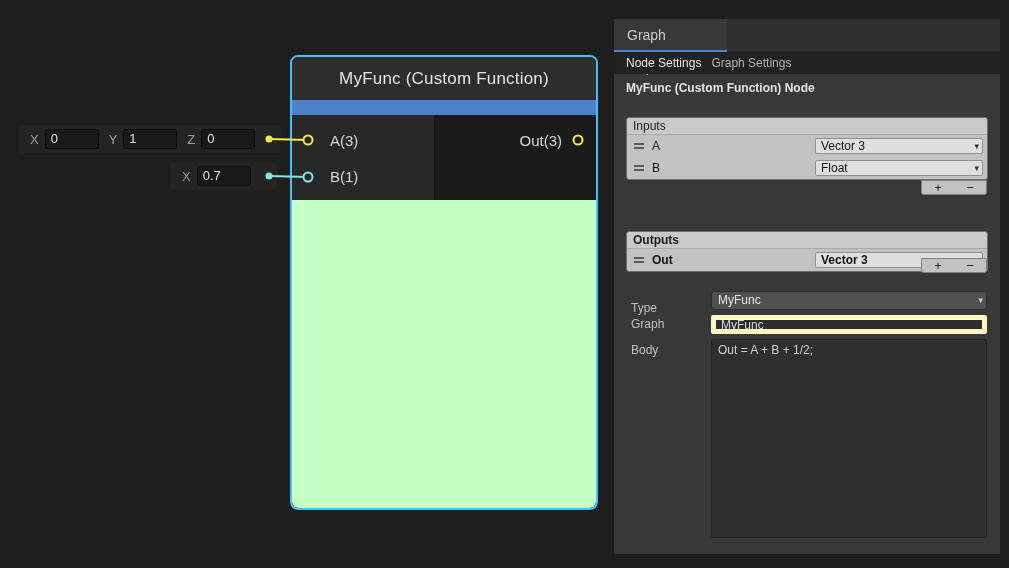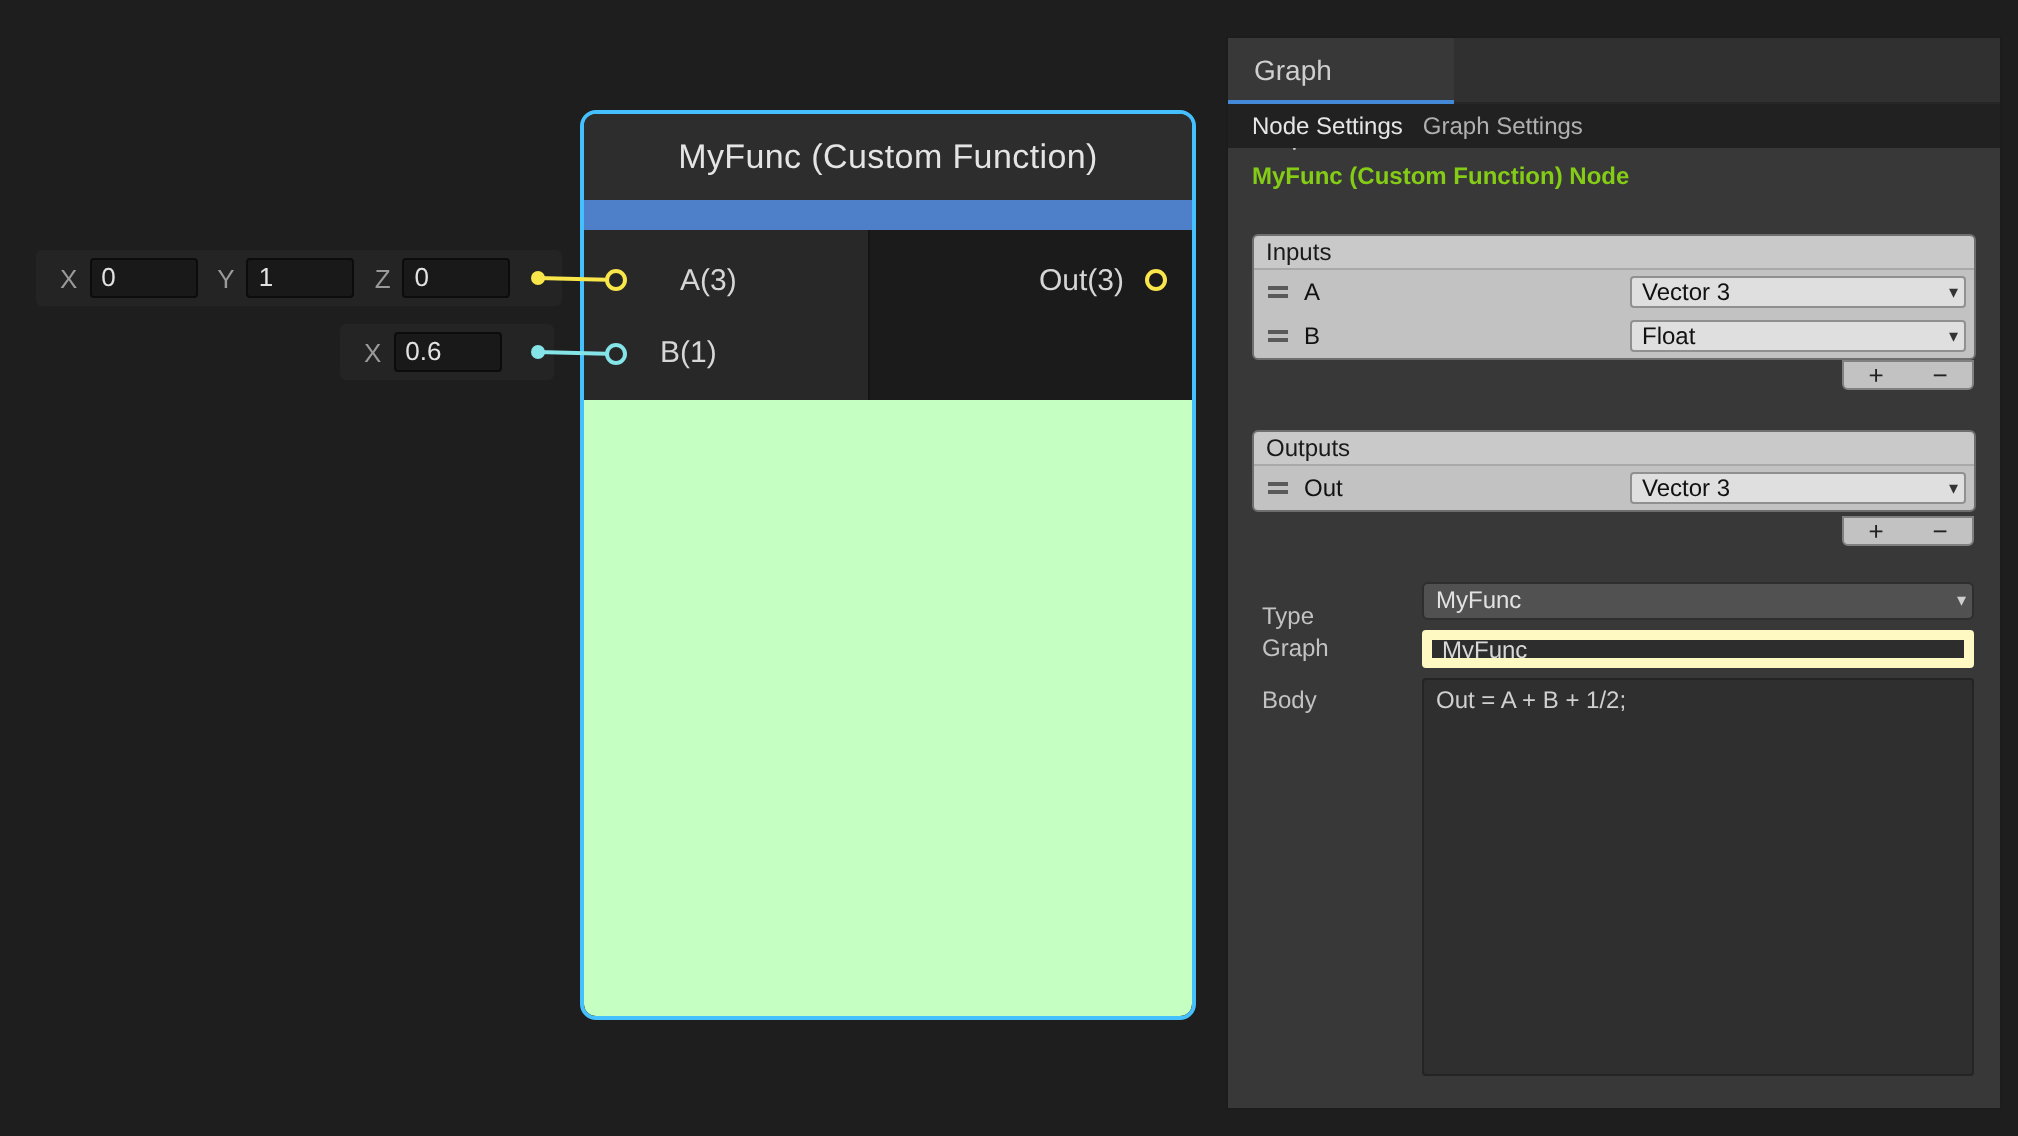--- a/index.html
+++ b/index.html
@@ -34,21 +34,21 @@
     height:43px; background:#2d2d2d; color:#e4e4e4; font-size:17px;
     display:flex; align-items:center; justify-content:center; letter-spacing:.2px;
   }
   .node-accent { height:15px; background:#4d80c8; }
   .node-ports { height:85px; position:relative; background:#1b1b1b; }
   .ports-left {
     position:absolute; left:0; top:0; width:143px; height:85px;
     background:#282828; border-right:1px solid #151515;
   }
   .port-label { position:absolute; font-size:15px; color:#d6d6d6; line-height:20px; }
-  #lbl-a { left:38px; top:16px;margin-left:10px; }
+  #lbl-a { left:38px; top:16px; }
   #lbl-b { left:38px; top:52px; }
   #lbl-out { right:34px; top:16px; }
   .node-preview { flex:1; background:#c5ffc1; border-radius:0 0 6px 6px; }
   
   #wires { position:absolute; left:0; top:0; width:1009px; height:568px; z-index:5; pointer-events:none; }
   
   #inspector {
     position:absolute; left:613px; top:18px; width:388px; height:537px;
     background:#383838; border:1px solid #1c1c1c; z-index:10; font-size:12px;
   }
@@ -60,27 +60,27 @@
     position:absolute; left:0; top:0; width:113px; height:33px; background:#383838;
     color:#cfcfcf; font-size:14px; line-height:32px; padding-left:13px;
   }
   .wtab-underline { position:absolute; left:0; top:31px; width:113px; height:2px; background:#4489d8; }
   .tab-strip {
     position:absolute; left:0; top:33px; width:100%; height:22px; background:#212121;
     display:flex; align-items:center; padding-left:12px; gap:10px;
   }
   .tab { color:#b0b0b0; font-size:12px; line-height:22px; }
   .tab.active { color:#e6e6e6; }
-  .insp-subtitle { position:absolute; left:12px; top:62px; font-weight:bold; color:#84cc16; }
+  .insp-subtitle { position:absolute; left:12px; top:62px; font-weight:bold; color:#e5e5e5; }
   .rlist {
     position:absolute; left:12px; width:362px; background:#c2c2c2;
     border:1px solid #6e6e6e; border-radius:3px; color:#111;
   }
   #inputs-list { top:98px; }
-  #outputs-list { top:196px; }
+  #outputs-list { top:212px;font-weight:bold; }
   .rlist-header {
     height:17px; line-height:17px; padding-left:6px; background:#c9c9c9;
     border-bottom:1px solid #a9a9a9; border-radius:3px 3px 0 0; color:#1a1a1a;
   }
   .rlist-row { height:22px; display:flex; align-items:center; padding:0 4px 0 7px; }
   .drag-handle { width:10px; height:6px; border-top:2px solid #5a5a5a; border-bottom:2px solid #5a5a5a; margin-right:8px; }
   .row-name { color:#111; }
   .ldrop {
     margin-left:auto; width:168px; height:16px; background:#dfdfdf; border:1px solid #909090;
     border-radius:2px; line-height:14px; padding:0 28px 0 5px; color:#111; position:relative;
@@ -130,21 +130,21 @@
     </div>
     <div class="fgroup">
       <span class="flabel">Z</span>
       <div class="fbox">0</div>
     </div>
   </div>
 
   <div class="widget-row" id="float-row">
     <div class="fgroup">
       <span class="flabel">X</span>
-      <div class="fbox">0.6</div>
+      <div class="fbox">0.7</div>
     </div>
   </div>
 
   <div id="node">
     <div class="node-title">MyFunc (Custom Function)</div>
     <div class="node-accent"></div>
     <div class="node-ports">
       <div class="ports-left"></div>
       <span class="port-label" id="lbl-a">A(3)</span>
       <span class="port-label" id="lbl-b">B(1)</span>

